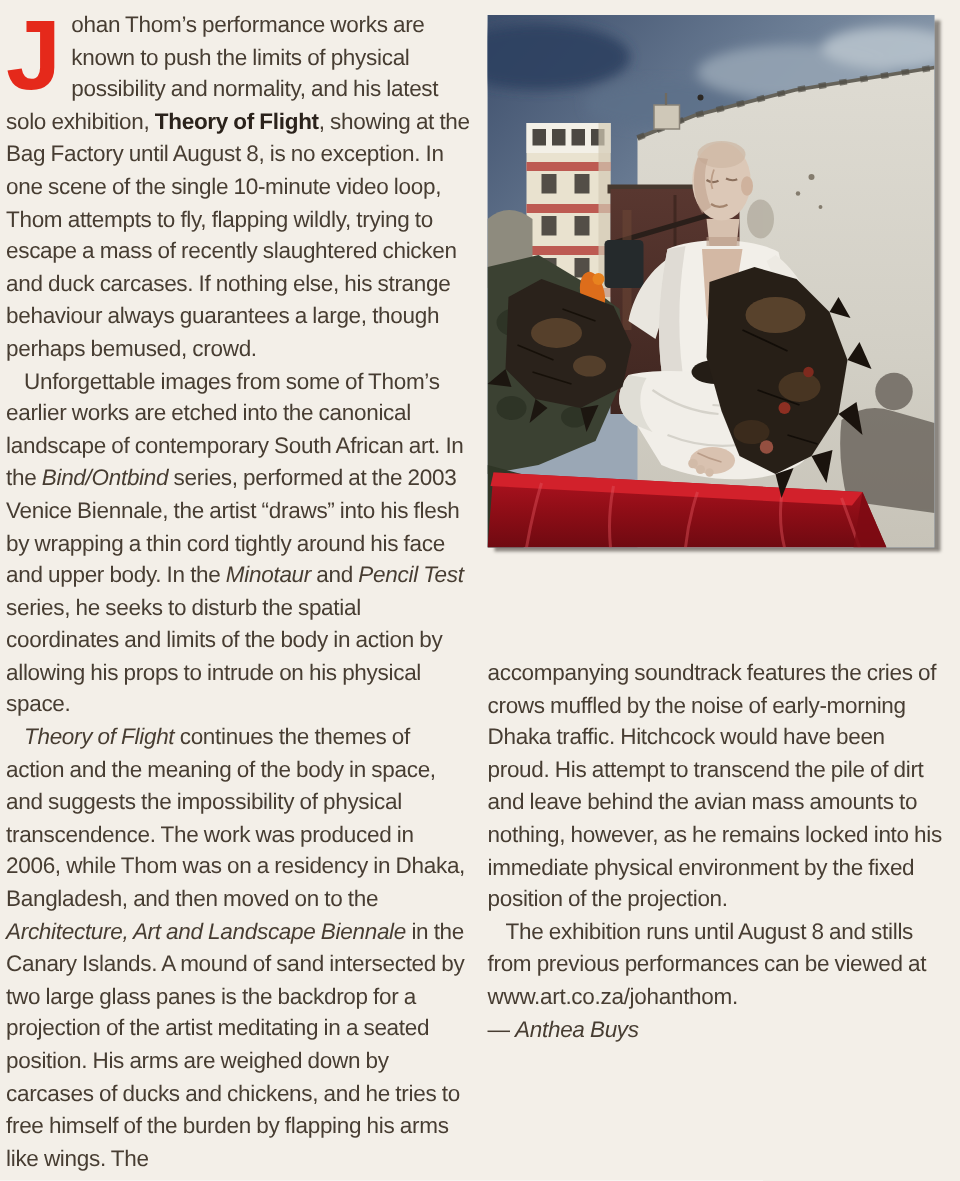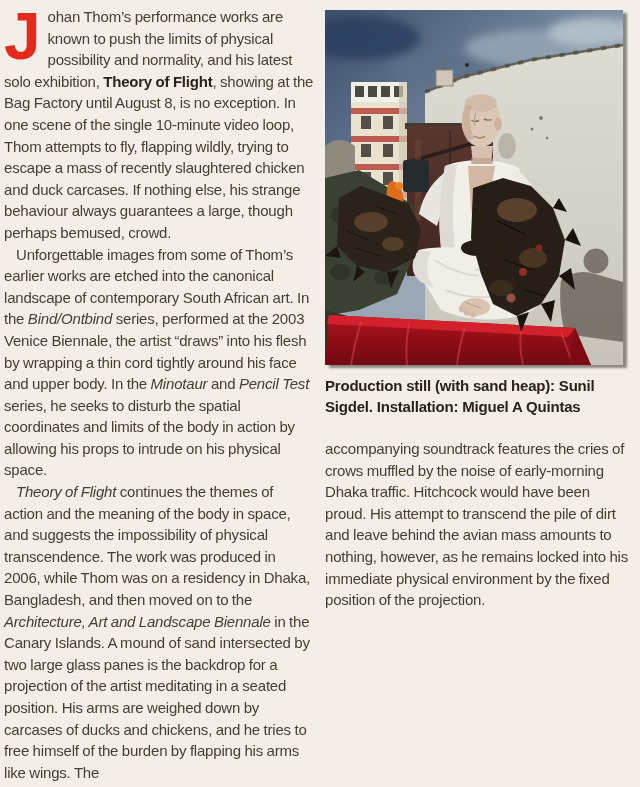--- a/index.html
+++ b/index.html
@@ -236,20 +236,21 @@
         <circle cx="186" cy="288" r="4.5" fill="#a85848" opacity="0.85"></circle>
         <g stroke="#120d08" stroke-width="1.2" fill="none">
           <path d="M170,210 l30,14"></path>
             <path d="M180,250 l28,10"></path>
             <path d="M200,280 l20,6"></path>
         </g>
       </g>
     </svg>
   </div>
 
-  <div class="caption">Production still (with sand heap): Sunil Sigdel. Installation: Miguel A Quintas</div>
 
   <div class="col-right">
     <p>accompanying soundtrack features the cries of crows muffled by the noise of early-morning Dhaka traffic. Hitchcock would have been proud. His attempt to transcend the pile of dirt and leave behind the avian mass amounts to nothing, however, as he remains locked into his immediate physical environment by the fixed position of the projection.</p>
+    <p class="indent">The exhibition runs until August 8 and stills from previous performances can be viewed at www.art.co.za/johanthom.</p>
+    <p class="byline"><span>— </span><i>Anthea Buys</i></p>
   </div>
 
 
 </div>
 
 </body></html>

